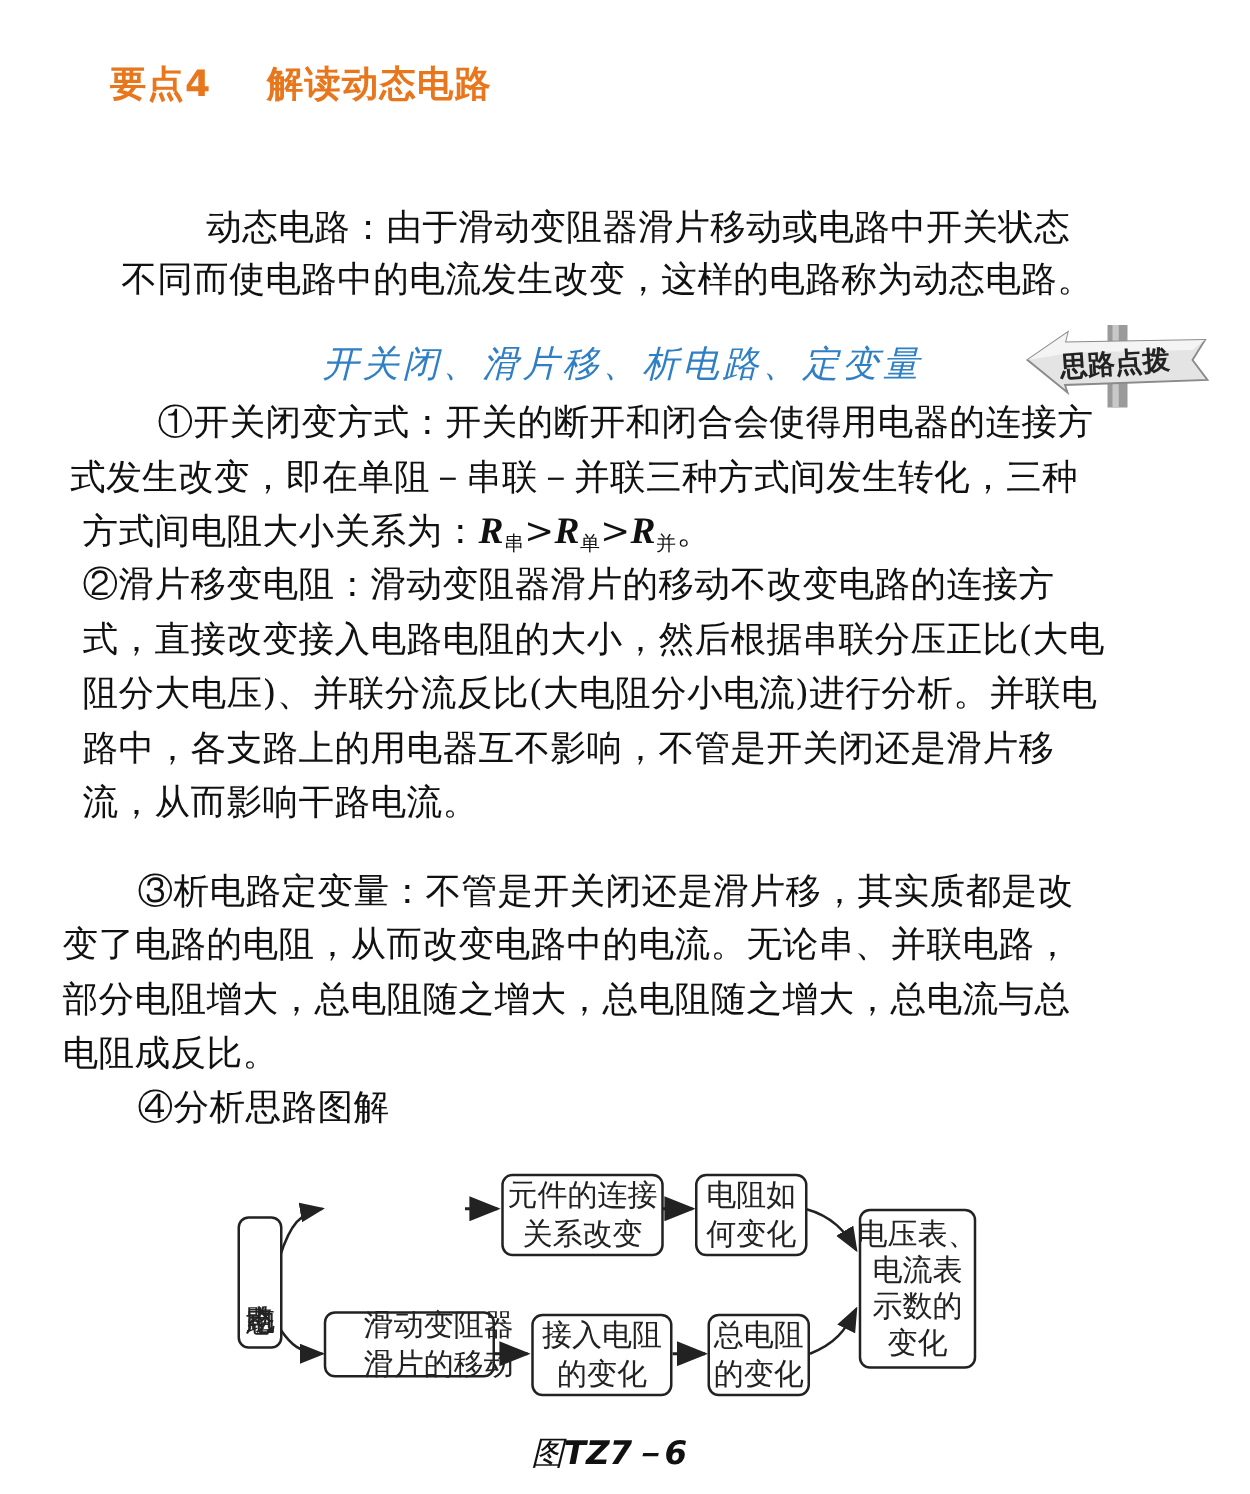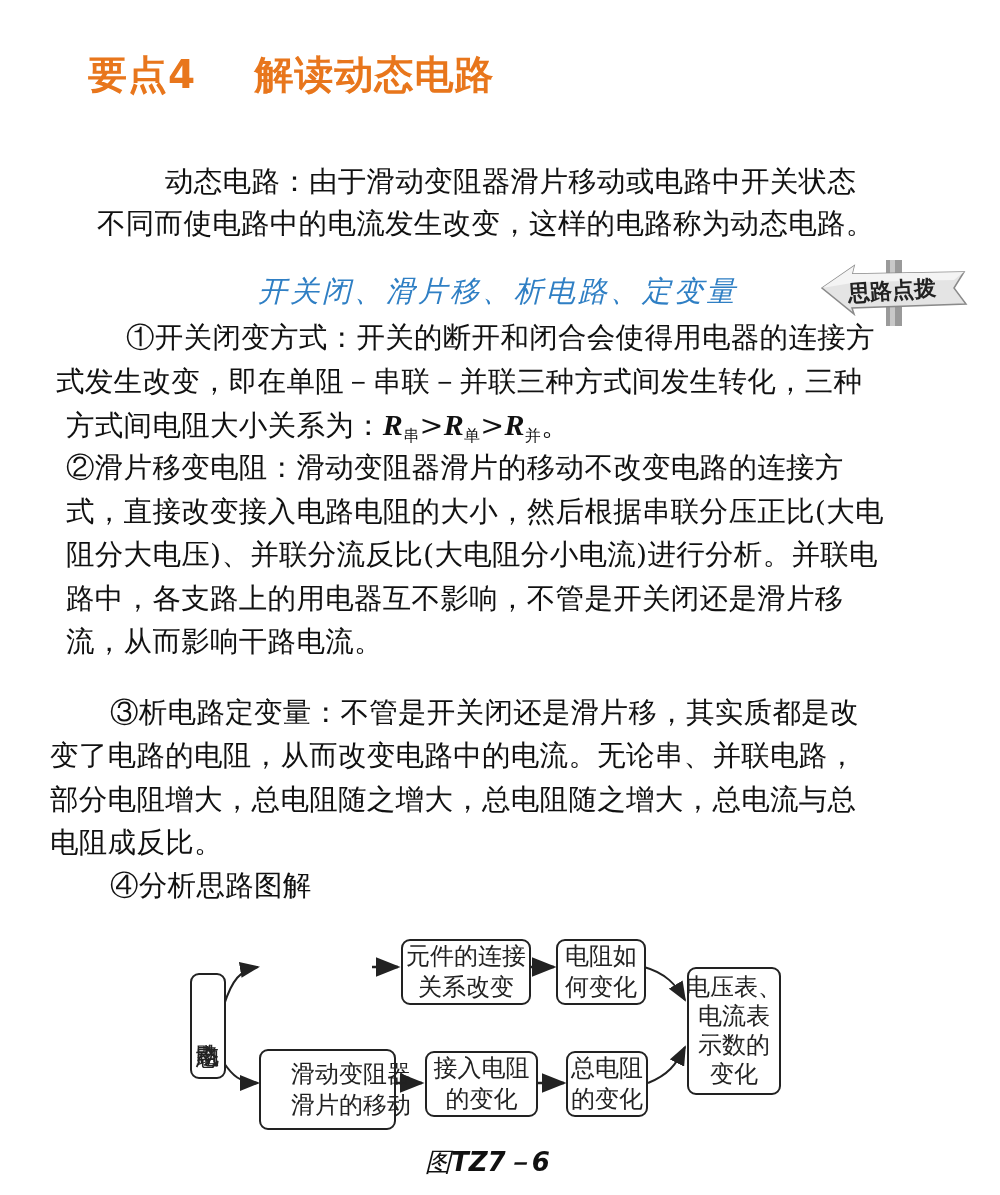--- a/index.html
+++ b/index.html
@@ -1,20 +1,20 @@
 <!DOCTYPE html>
 <html><head>
 <meta charset="utf-8">
 <style>
   html, body { margin:0; padding:0; background:#ffffff; }
   body { width:1000px; height:1195px; position:relative; overflow:hidden;
          font-family:"DejaVu Serif","Liberation Serif",serif; color:#111; }
   .abs { position:absolute; }
   .heading { left:88px; top:48px; font-family:"DejaVu Sans","Liberation Sans",sans-serif;
-             font-weight:bold; font-size:39px; color:#e8761c; letter-spacing:1px; white-space:pre; }
+             font-weight:bold; font-size:29px; color:#e8761c; letter-spacing:1px; white-space:pre; }
   .line { position:absolute; font-size:28.5px; white-space:nowrap; letter-spacing:0.3px; line-height:34px; }
   .sub-title { left:258px; top:272px; font-size:29px; color:#2f7fc4; letter-spacing:3px;
                font-family:"DejaVu Serif","Liberation Serif",serif; font-style:italic; }
   .badge { left:818px; top:258px; width:152px; height:70px; }
   .R { font-weight:bold; font-style:italic; font-family:"Liberation Serif",serif; font-size:30px; }
   .sub { font-size:16px; vertical-align:-6px; }
   .diagram { left:180px; top:925px; width:620px; height:200px; }
   .box { position:absolute; border:2px solid #222; border-radius:9px; background:#fff;
          font-family:"DejaVu Serif","Liberation Serif",serif; font-size:24px; line-height:31px;
          text-align:center; color:#222; box-sizing:border-box; display:flex; align-items:center; justify-content:center; }
@@ -72,21 +72,21 @@
     <line x1="216" y1="158" x2="242" y2="158" stroke="#222" stroke-width="2.5" marker-end="url(#ah)"></line>
     <line x1="358" y1="158" x2="384" y2="158" stroke="#222" stroke-width="2.5" marker-end="url(#ah)"></line>
     <path d="M464,42 C486,48 496,60 505,75" stroke="#222" stroke-width="2" fill="none" marker-end="url(#ah)"></path>
     <path d="M468,158 C488,150 496,140 505,122" stroke="#222" stroke-width="2" fill="none" marker-end="url(#ah)"></path>
   </svg>
   <div class="box" style="left:10px;top:48px;width:36px;height:106px;white-space:pre;line-height:24px;font-size:23px;"><span style="writing-mode:vertical-rl;">动态电路</span></div>
   <div class="box" style="left:376px;top:14px;width:90px;height:66px;white-space:pre;">电阻如
 何变化</div>
   <div class="box" style="left:221px;top:14px;width:130px;height:66px;white-space:pre;">元件的连接
 关系改变</div>
-  <div class="box" style="left:79px;top:124px;width:137px;height:81px;white-space:pre;padding-left:47px;">滑动变阻器
+  <div class="box" style="left:79px;top:124px;width:137px;height:53px;white-space:pre;padding-left:47px;">滑动变阻器
 滑片的移动</div>
   <div class="box" style="left:245px;top:126px;width:113px;height:66px;white-space:pre;">接入电阻
 的变化</div>
   <div class="box" style="left:386px;top:126px;width:82px;height:66px;white-space:pre;">总电阻
 的变化</div>
   <div class="box" style="left:507px;top:42px;width:94px;height:128px;white-space:pre;line-height:29px;">电压表、
 电流表
 示数的
 变化</div>
 </div>

